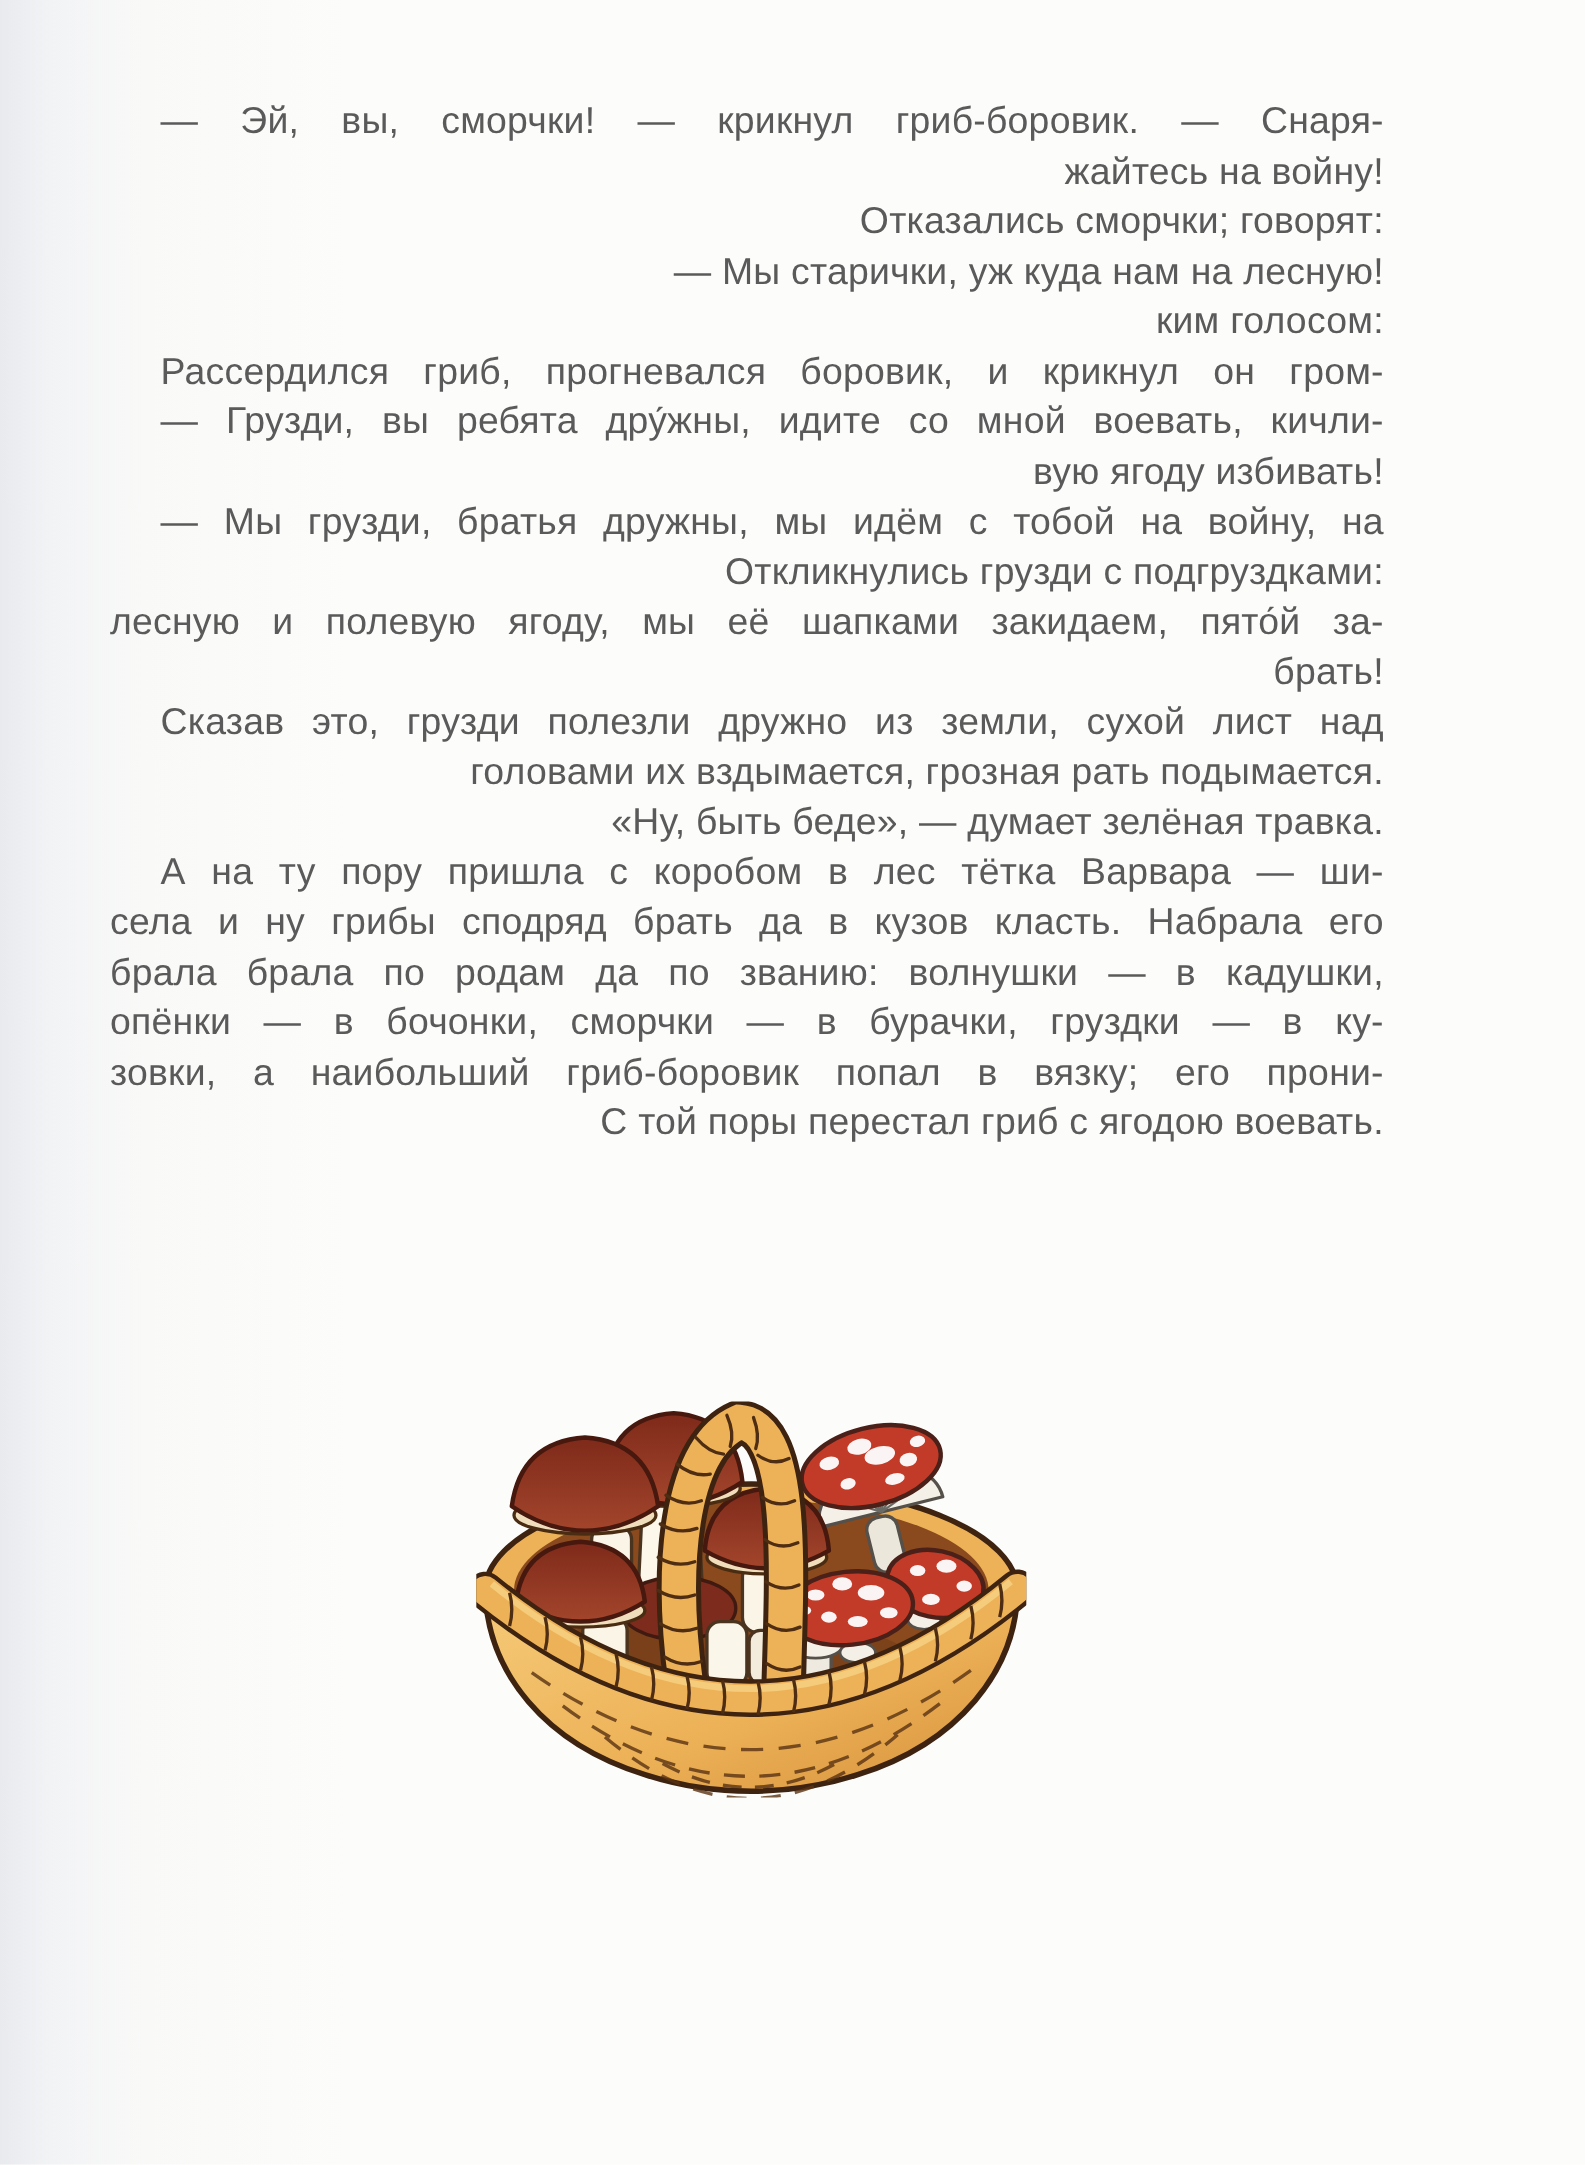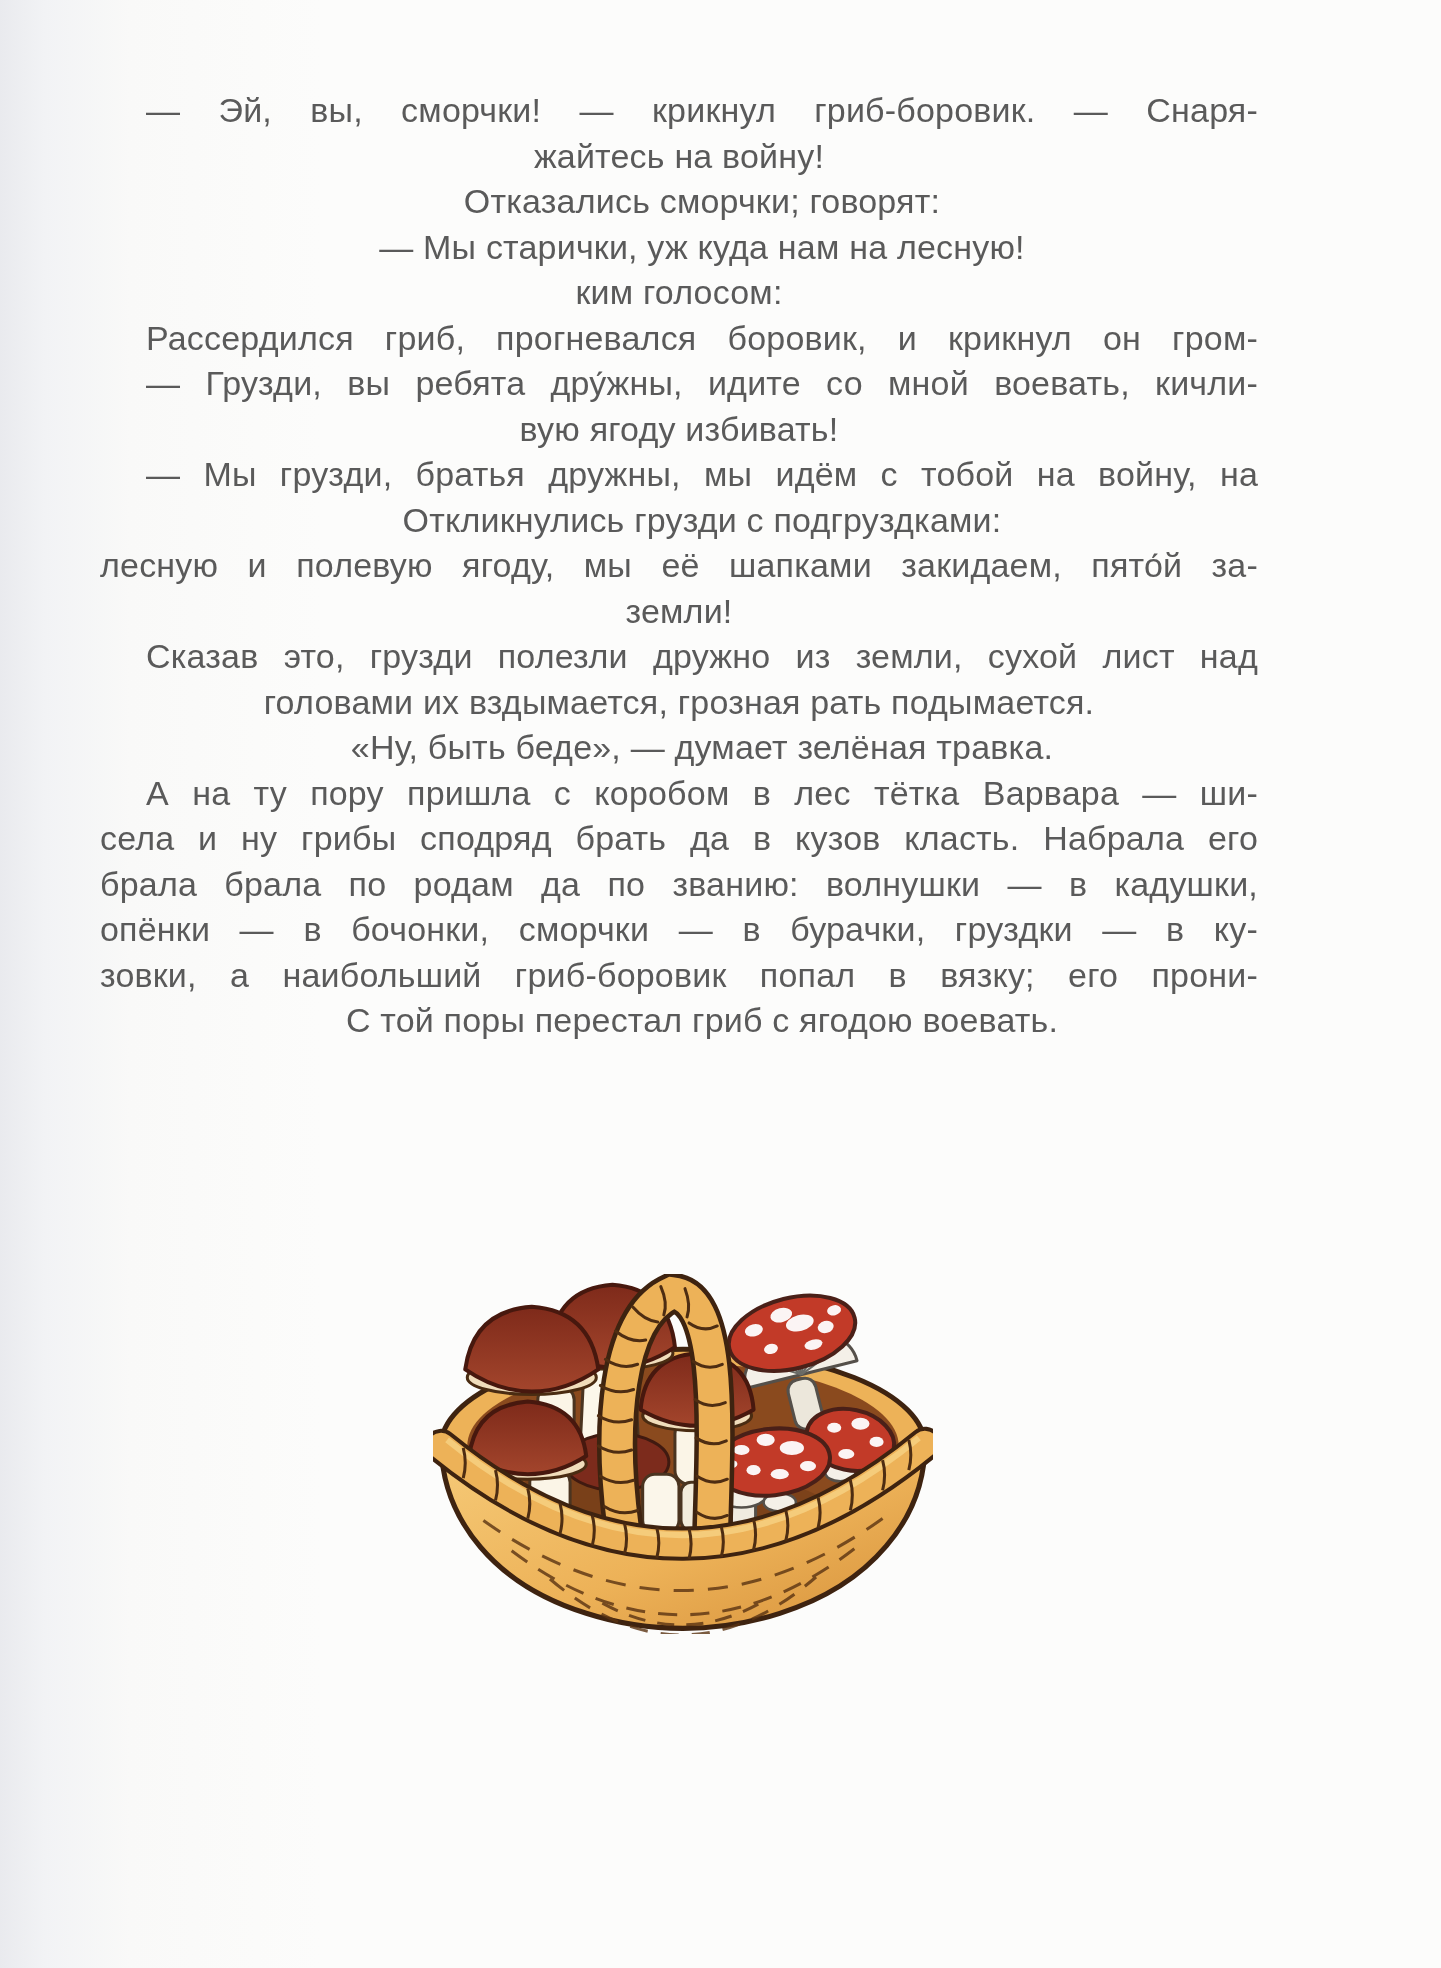--- a/index.html
+++ b/index.html
@@ -10,21 +10,21 @@
     overflow:hidden;
     font-family:"Liberation Sans", sans-serif;
     padding-left:24px;
   }
   .text-block{
     position:absolute;left:100px;top:88px;width:1158px;
     font-size:34px;color:#5a5a5a;
   }
   .line{
     height:45.5px;line-height:45.5px;white-space:nowrap;
-    text-align:center;letter-spacing:0.2px;
+    text-align:right;letter-spacing:0.2px;
   }
   .line.just{white-space:normal;text-align:justify;text-align-last:justify;}
   .line.indent{text-indent:46px;}
   figure.illustration{position:absolute;left:433px;top:1274px;width:500px;height:360px;margin:0;}
   figure.illustration svg{display:block;width:100%;height:100%;}
 </style>
 </head>
 <body>
 
 <div class="page">
@@ -34,21 +34,21 @@
       <div class="line">жайтесь на войну!</div>
       <div class="line indent">Отказались сморчки; говорят:</div>
       <div class="line indent">— Мы старички, уж куда нам на лесную!</div>
       <div class="line">ким голосом:</div>
       <div class="line indent just">Рассердился гриб, прогневался боровик, и крикнул он гром-</div>
       <div class="line indent just">— Грузди, вы ребята дру́жны, идите со мной воевать, кичли-</div>
       <div class="line">вую ягоду избивать!</div>
       <div class="line indent just">— Мы грузди, братья дружны, мы идём с тобой на войну, на</div>
       <div class="line indent">Откликнулись грузди с подгруздками:</div>
       <div class="line just">лесную и полевую ягоду, мы её шапками закидаем, пято́й за-</div>
-      <div class="line">земли!</div>
+      <div class="line">брать!</div>
       <div class="line indent just">Сказав это, грузди полезли дружно из земли, сухой лист над</div>
       <div class="line">головами их вздымается, грозная рать подымается.</div>
       <div class="line indent">«Ну, быть беде», — думает зелёная травка.</div>
       <div class="line indent just">А на ту пору пришла с коробом в лес тётка Варвара — ши-</div>
       <div class="line just">села и ну грибы сподряд брать да в кузов класть. Набрала его</div>
       <div class="line just">брала брала по родам да по званию: волнушки — в кадушки,</div>
       <div class="line just">опёнки — в бочонки, сморчки — в бурачки, груздки — в ку-</div>
       <div class="line just">зовки, а наибольший гриб-боровик попал в вязку; его прони-</div>
       <div class="line indent">С той поры перестал гриб с ягодою воевать.</div>
     </div>

